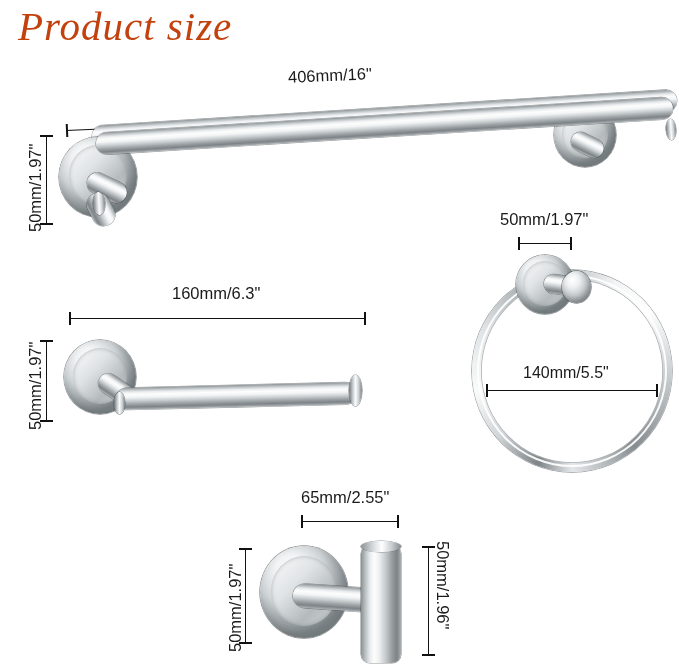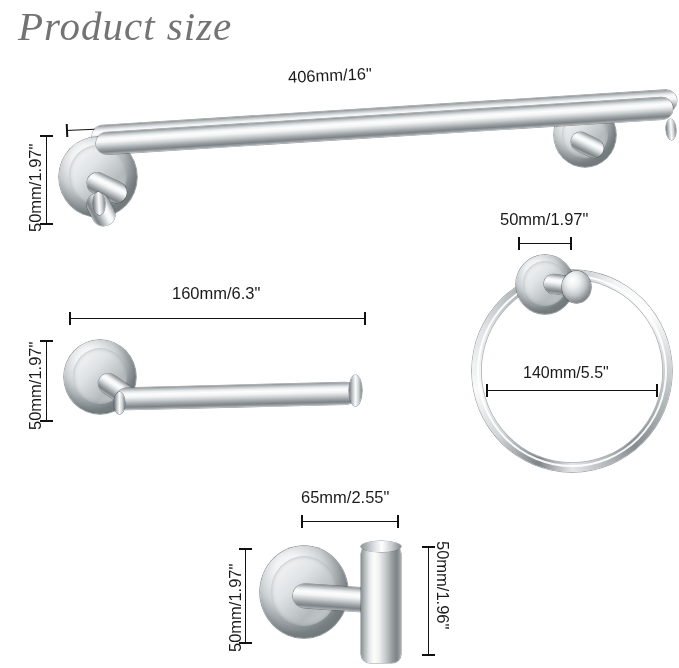--- a/index.html
+++ b/index.html
@@ -11,21 +11,21 @@
   }
   .stage{position:absolute;left:0;top:0;width:679px;height:668px;}
 
   
   .title{
     position:absolute;left:18px;top:2px;
     font-family:"Liberation Serif", serif;
     font-style:italic;
     font-size:41px;
     letter-spacing:1px;
-    color:#737373;
+    color:#c2410c;
     white-space:nowrap;
   }
 
   
   .dim-label{
     position:absolute;white-space:nowrap;
     font-family:"Liberation Sans", sans-serif;
     font-size:16.5px;color:#1a1a1a;
   }
   .dim-h{position:absolute;height:1px;background:#111;}

